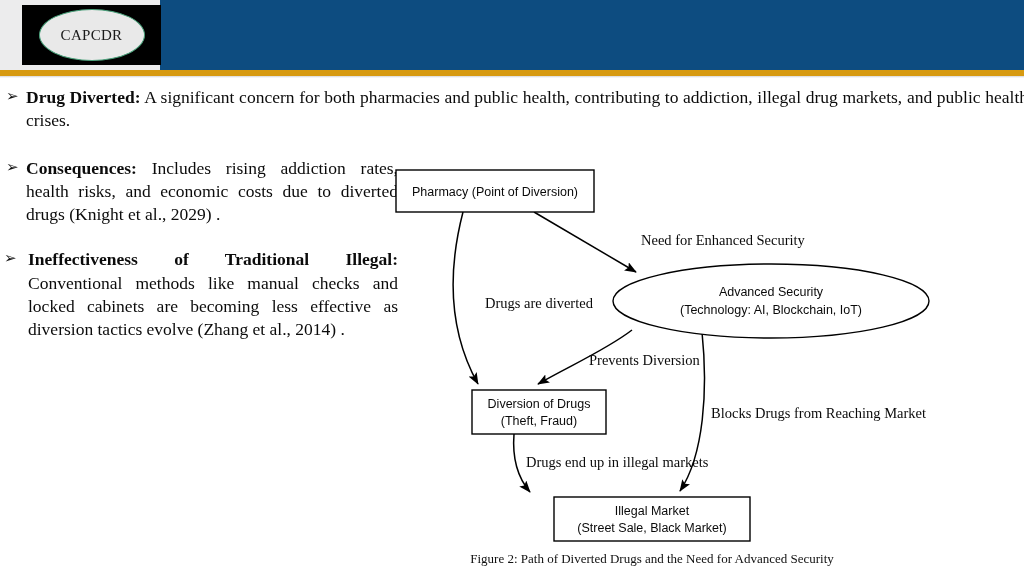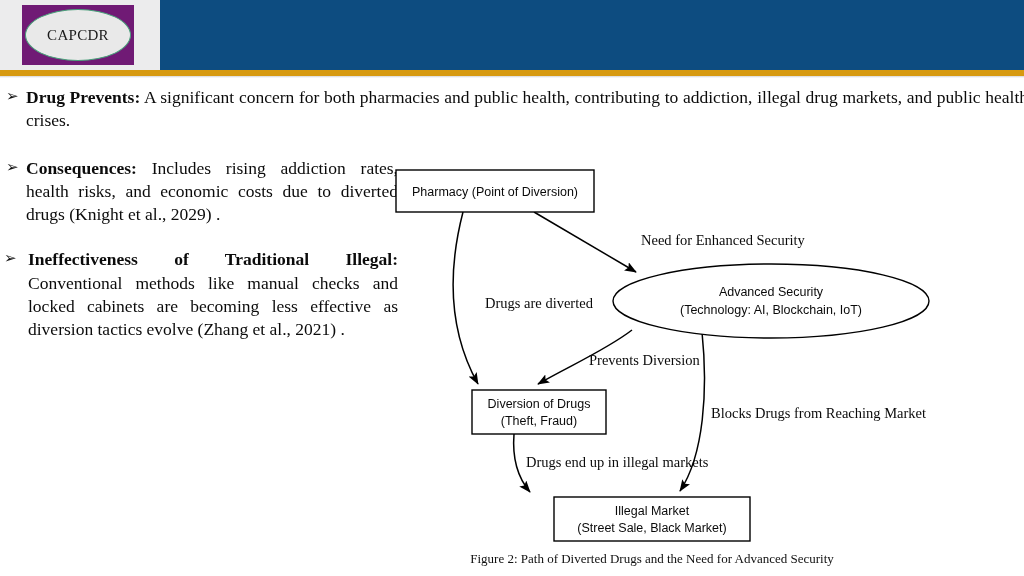--- a/index.html
+++ b/index.html
@@ -37,22 +37,22 @@
     font-weight: bold;
     font-size: 25px;
     letter-spacing: 0.2px;
     color: #ffffff;
     text-shadow: 1px 2px 2px rgba(0,0,0,0.45);
     white-space: nowrap;
   }
   #logo-box {
     position: absolute;
     left: 22px; top: 5px;
-    width: 112px; height: 60px;
-    background: #701a75;
+    width: 139px; height: 60px;
+    background: #000000;
     display: flex;
     align-items: center;
     justify-content: center;
   }
   #logo-ellipse {
     width: 104px; height: 50px;
     border: 1.3px solid #49a07a;
     border-radius: 50%;
     background: #e9e9e9;
     display: flex;
@@ -148,31 +148,31 @@
   </div>
 
 
   <div id="gold-stripe"></div>
   <div id="gold-stripe-shadow"></div>
 
   <div id="text-column">
 
     <div class="bullet" id="bullet-1">
       <span class="arrow">➢</span>
-      <b>Drug Prevents:</b><span> A significant concern for both pharmacies and public health, contributing to addiction, illegal drug markets, and public health crises.</span>
+      <b>Drug Diverted:</b><span> A significant concern for both pharmacies and public health, contributing to addiction, illegal drug markets, and public health crises.</span>
     </div>
 
     <div class="bullet" id="bullet-2">
       <span class="arrow">➢</span>
       <b>Consequences:</b><span> Includes rising addiction rates, health risks, and economic costs due to diverted drugs (Knight et al., 2029) .</span>
     </div>
 
     <div class="bullet" id="bullet-3">
       <span class="arrow">➢</span>
-      <b>Ineffectiveness of Traditional Illegal:</b><span> Conventional methods like manual checks and locked cabinets are becoming less effective as diversion tactics evolve (Zhang et al., 2021) .</span>
+      <b>Ineffectiveness of Traditional Illegal:</b><span> Conventional methods like manual checks and locked cabinets are becoming less effective as diversion tactics evolve (Zhang et al., 2014) .</span>
     </div>
 
   </div>
 
   <div id="figure">
     <svg width="638" height="416" viewBox="0 0 638 416" xmlns="http://www.w3.org/2000/svg">
       <defs>
         <marker id="arrowhead" markerWidth="9" markerHeight="9" refX="7.4" refY="3.1" orient="auto" markerUnits="strokeWidth">
           <path d="M0,0 L8,3.1 L0,6.2 L1.6,3.1 Z" fill="#000000"></path>
         </marker>

